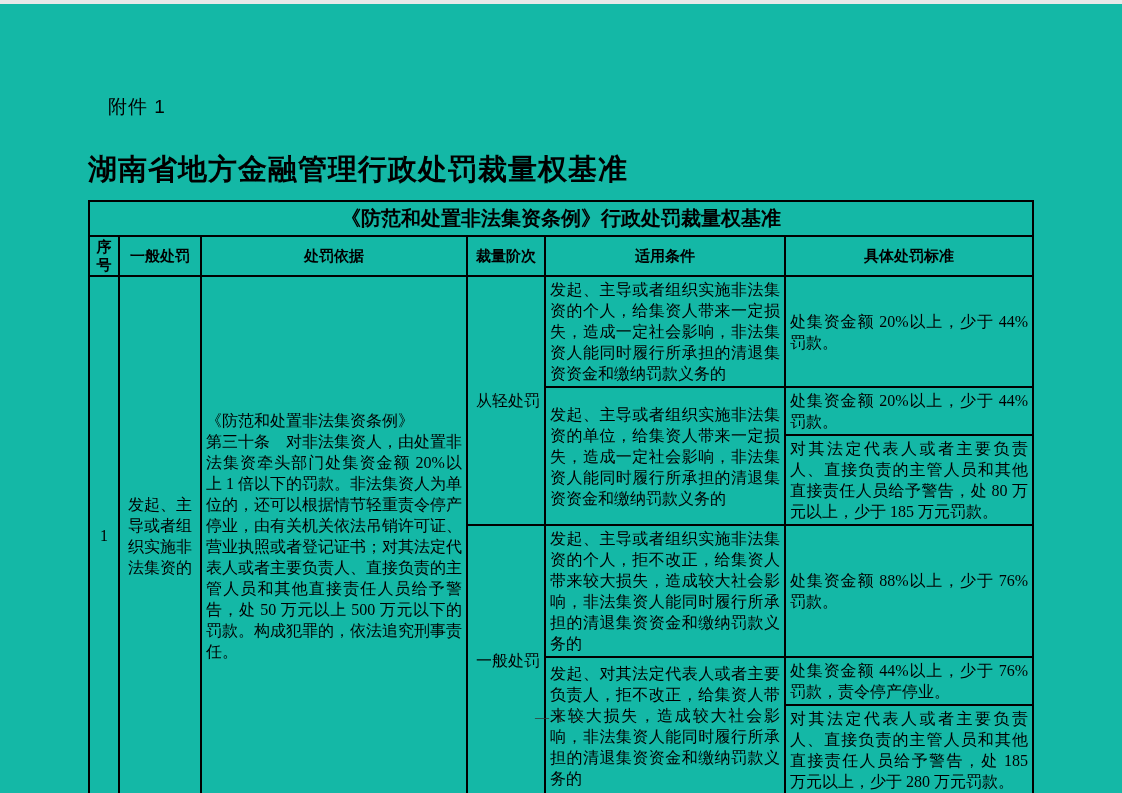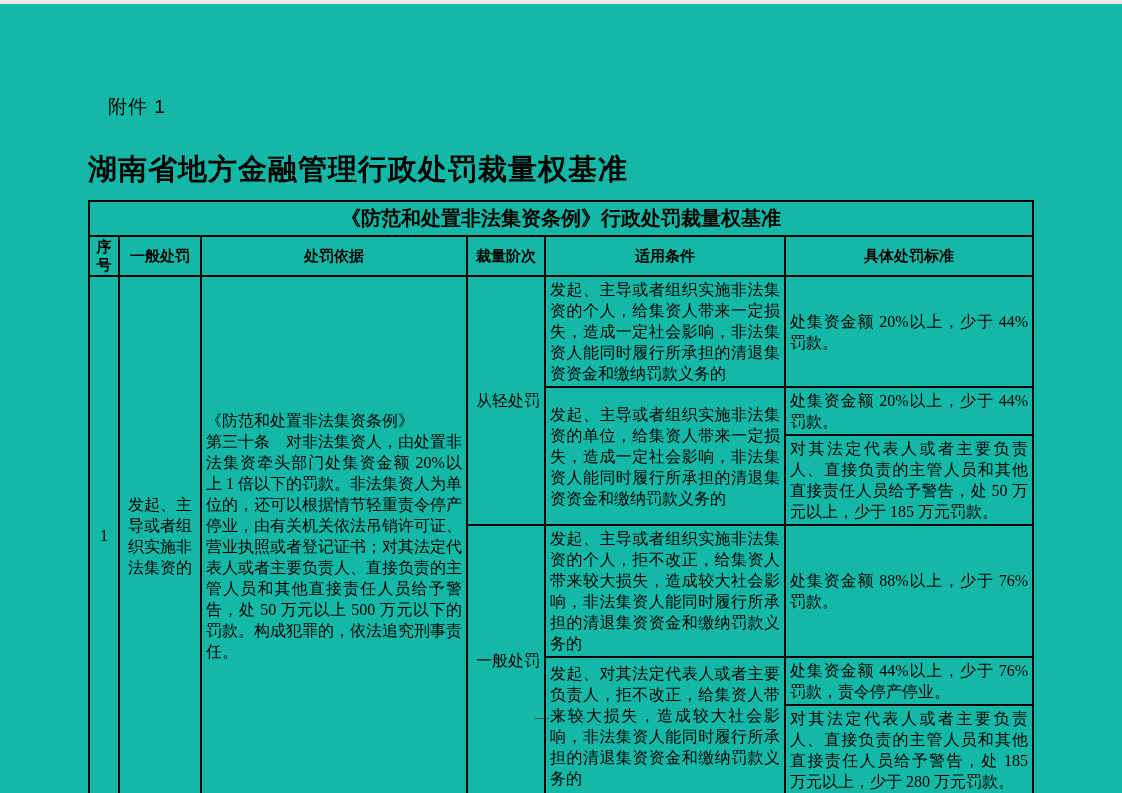--- a/index.html
+++ b/index.html
@@ -144,21 +144,21 @@
       <td class="cell-condition">发起、主导或者组织实施非法集资的个人，给集资人带来一定损失，造成一定社会影响，非法集资人能同时履行所承担的清退集资资金和缴纳罚款义务的</td>
       <td class="cell-penalty">处集资金额 20%以上，少于 44%罚款。</td>
     </tr>
 
     <tr style="height:24px">
       <td class="cell-condition" rowspan="2">发起、主导或者组织实施非法集资的单位，给集资人带来一定损失，造成一定社会影响，非法集资人能同时履行所承担的清退集资资金和缴纳罚款义务的</td>
       <td class="cell-penalty">处集资金额 20%以上，少于 44%罚款。</td>
     </tr>
 
     <tr style="height:83px">
-      <td class="cell-penalty">对其法定代表人或者主要负责人、直接负责的主管人员和其他直接责任人员给予警告，处 50 万元以上，少于 185 万元罚款。</td>
+      <td class="cell-penalty">对其法定代表人或者主要负责人、直接负责的主管人员和其他直接责任人员给予警告，处 80 万元以上，少于 185 万元罚款。</td>
     </tr>
 
     <tr style="height:100px">
       <td class="cell-tier" rowspan="3">一般处罚</td>
       <td class="cell-condition">发起、主导或者组织实施非法集资的个人，拒不改正，给集资人带来较大损失，造成较大社会影响，非法集资人能同时履行所承担的清退集资资金和缴纳罚款义务的</td>
       <td class="cell-penalty">处集资金额 88%以上，少于 76%罚款。</td>
     </tr>
 
     <tr style="height:43px">
       <td class="cell-condition" rowspan="2">发起、对其法定代表人或者主要负责人，拒不改正，给集资人带来较大损失，造成较大社会影响，非法集资人能同时履行所承担的清退集资资金和缴纳罚款义务的</td>

